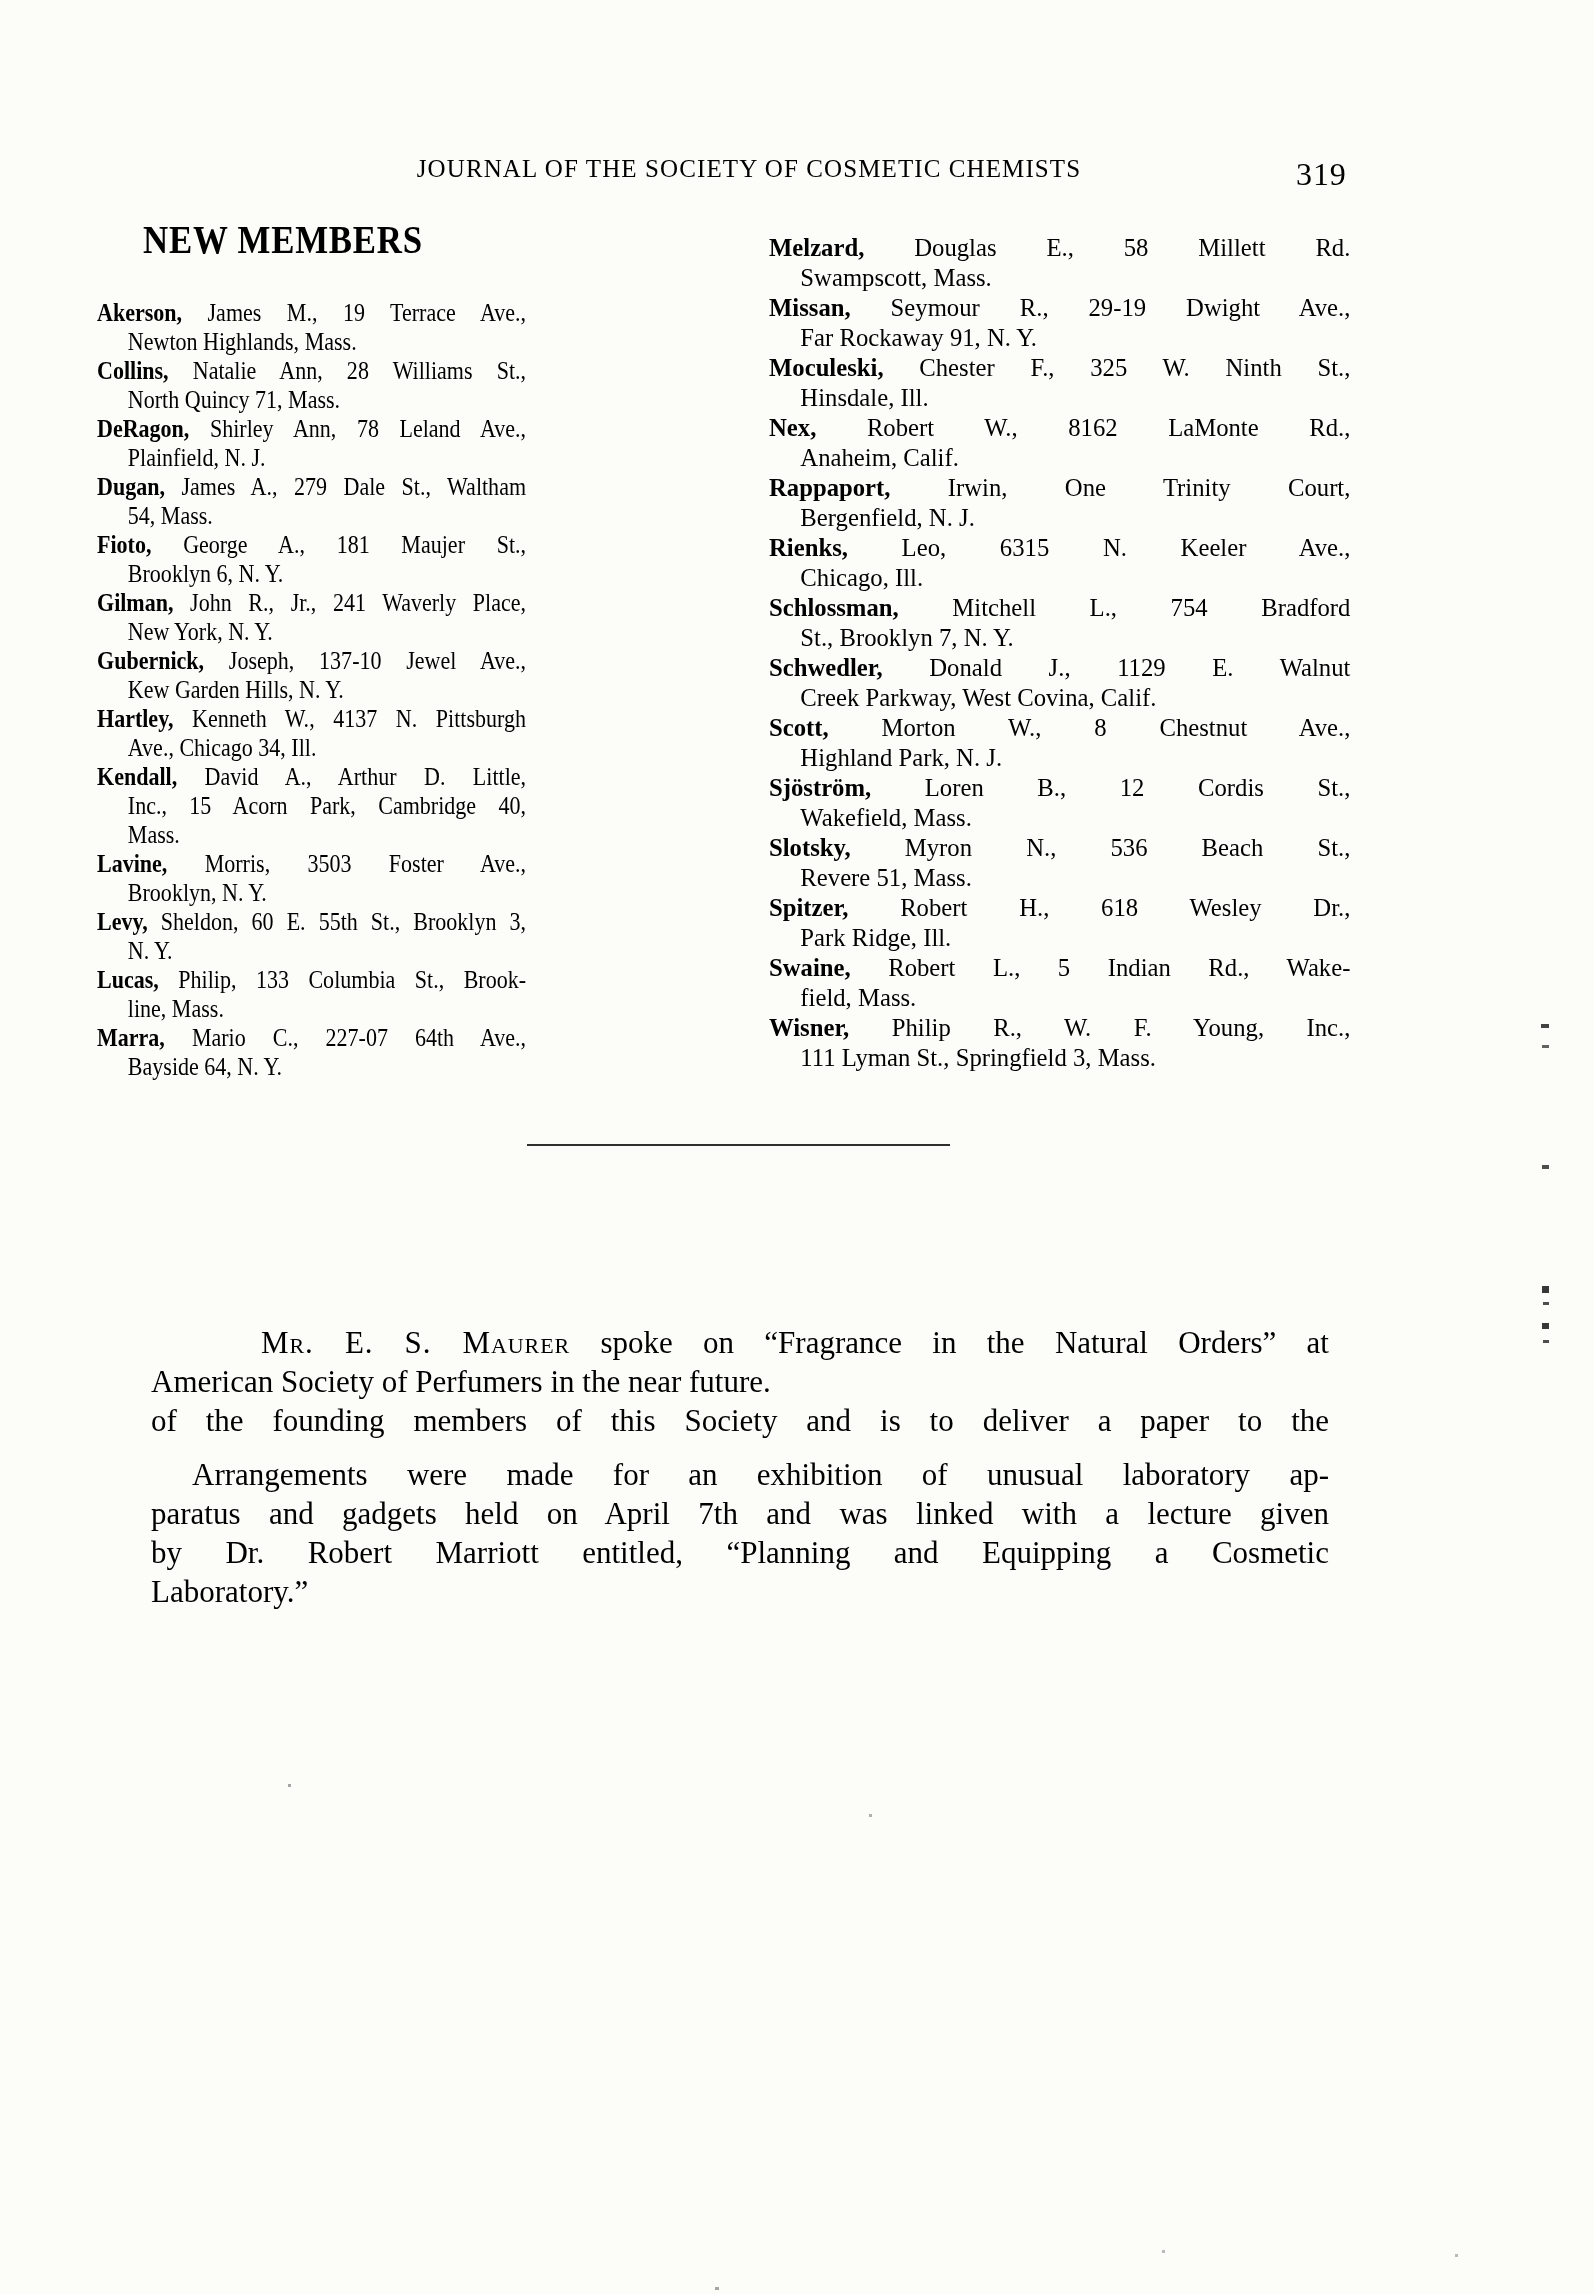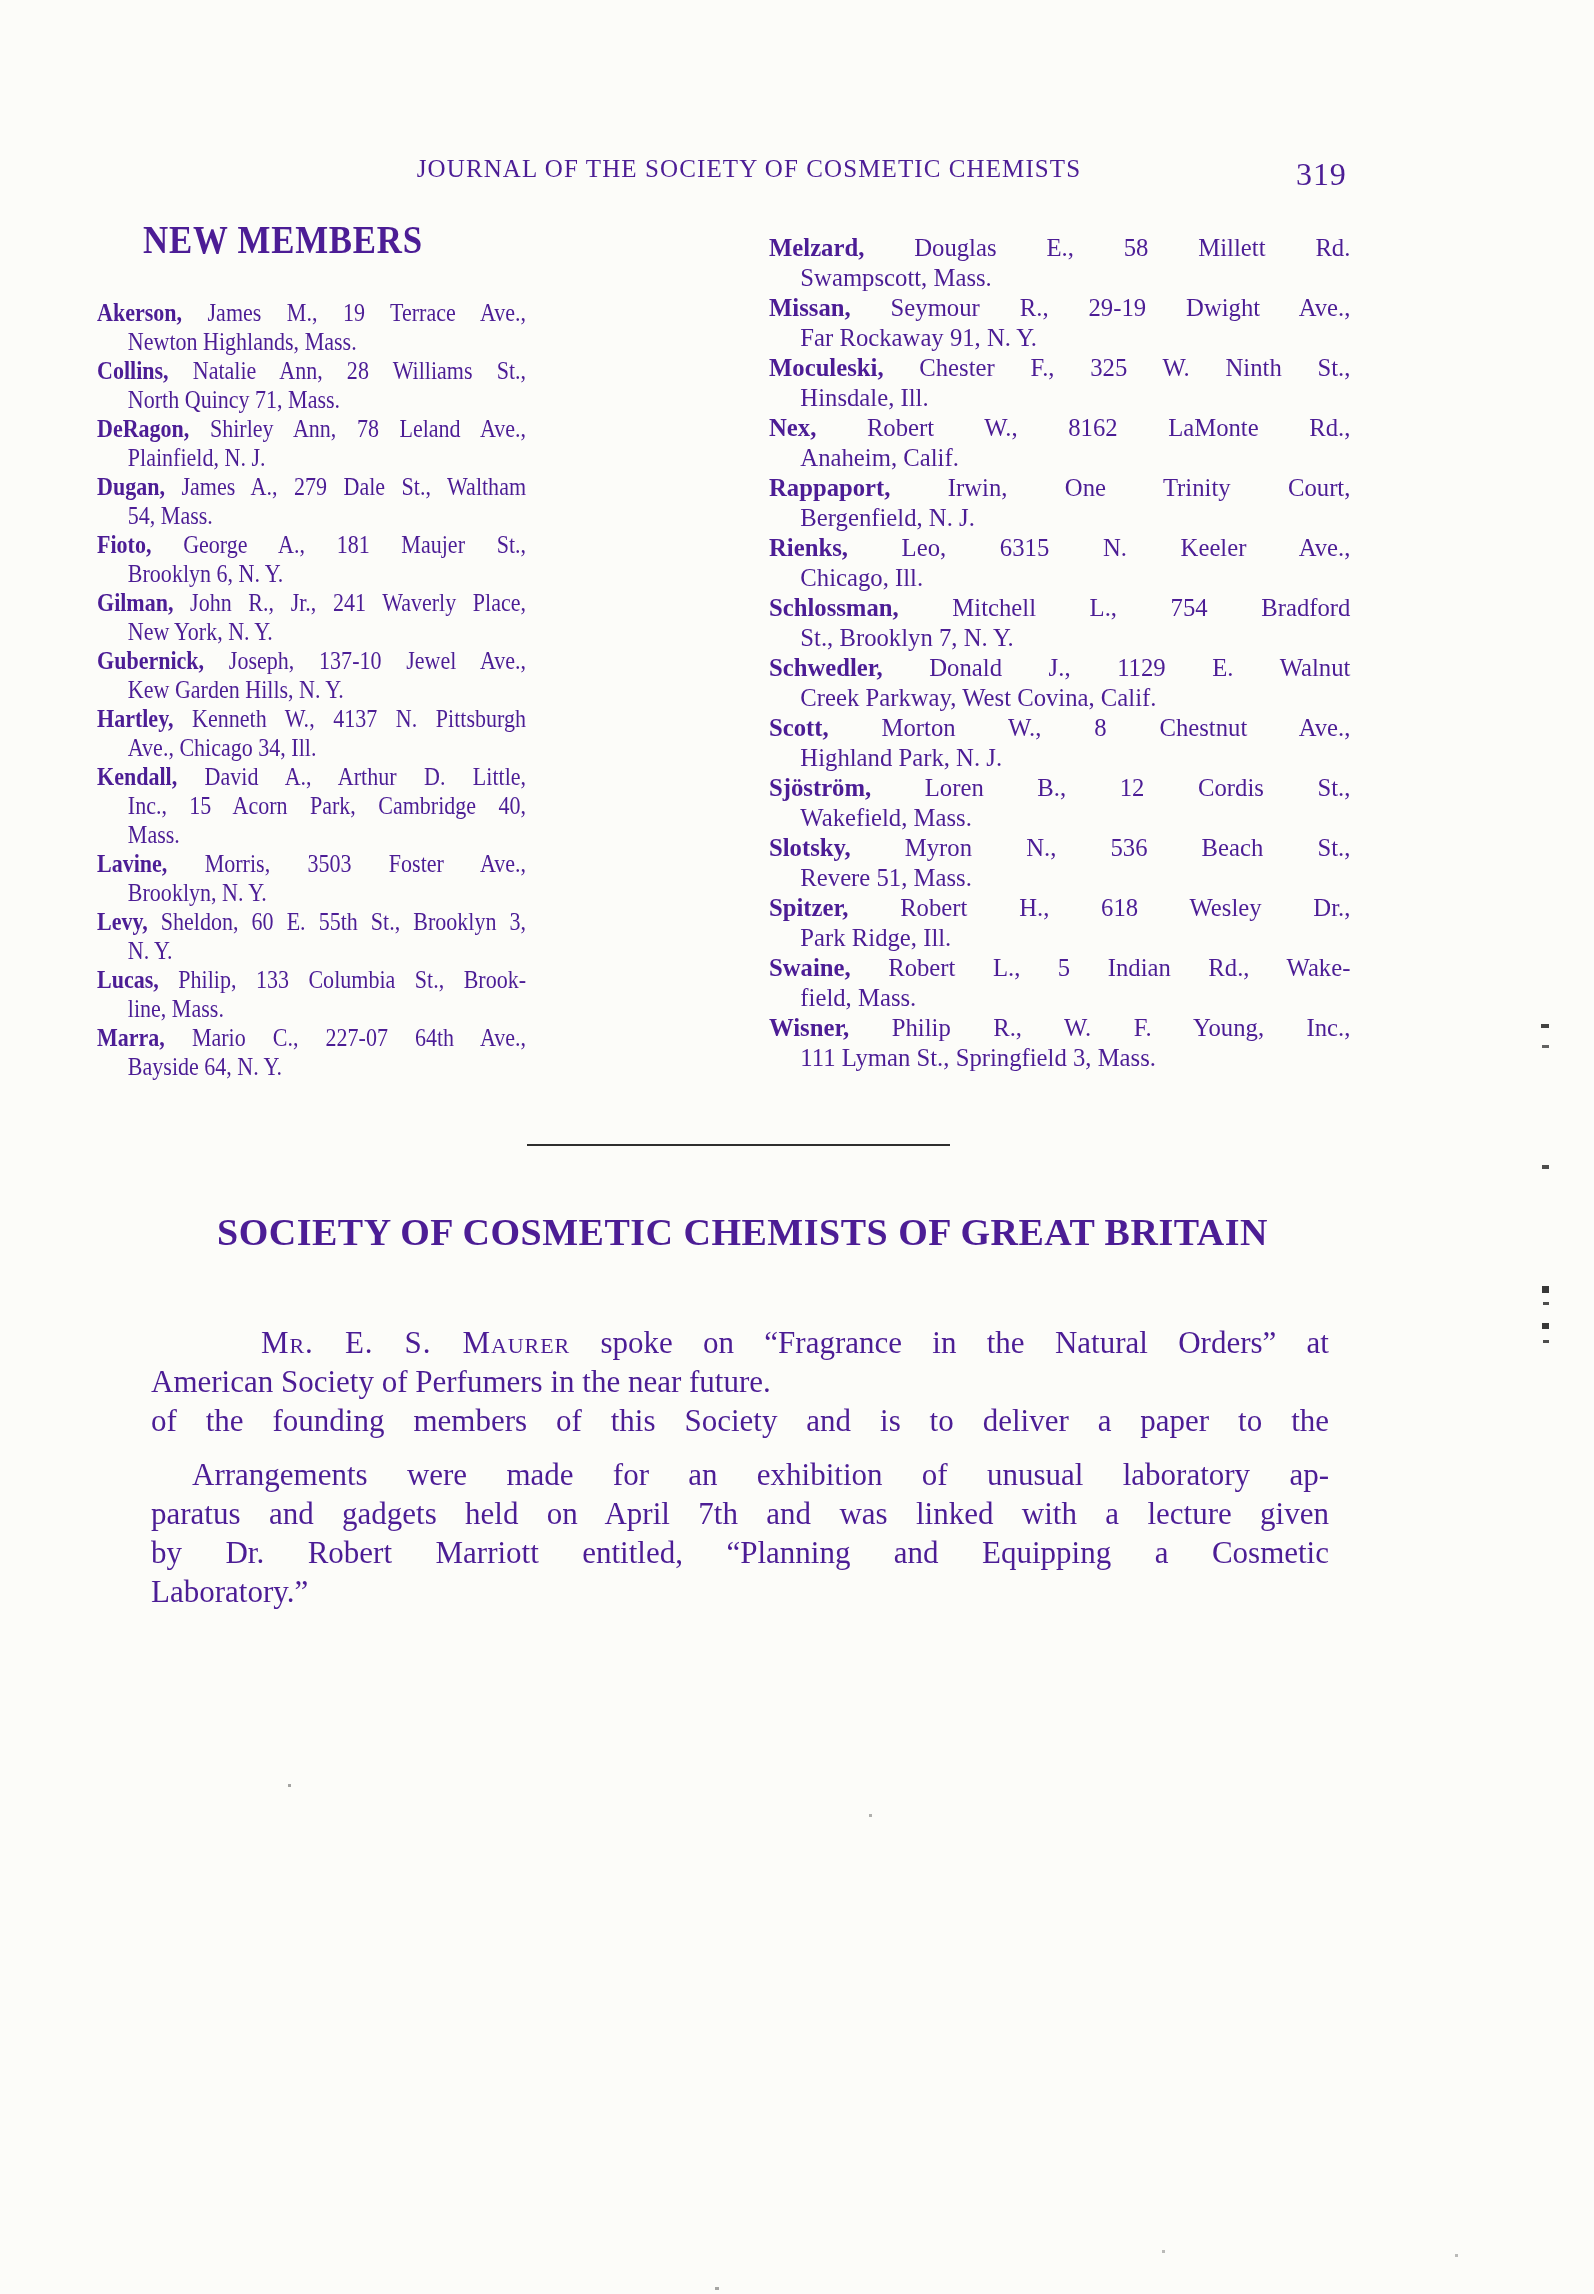--- a/index.html
+++ b/index.html
@@ -1,20 +1,20 @@
 <!DOCTYPE html>
 <html style="font-size:15px"><head>
 <meta charset="utf-8">
 <style>
   html,body{margin:0;padding:0;}
   body{width:1595px;height:2295px;background:#fcfcf9;overflow:hidden;}
   .page{
     position:relative;width:1595px;height:2295px;
     font-family:"Liberation Serif","DejaVu Serif",serif;
-    color:#4c1d95;
+    color:#000000;
   }
   .running-head{
     position:absolute;top:155px;left:93px;width:1312px;
     text-align:center;font-size:25px;letter-spacing:1.1px;
     white-space:nowrap;
   }
   .page-num{
     position:absolute;top:156px;left:1296px;font-size:32px;letter-spacing:0.9px;
   }
   .nm-title{
@@ -177,21 +177,20 @@
         <div class="mline cont last">field, Mass.</div>
       </div>
       <div>
         <div class="mline"><span class="mname">Wisner,</span> Philip R., W. F. Young, Inc.,</div>
         <div class="mline cont last">111 Lyman St., Springfield 3, Mass.</div>
       </div>
     </div>
 
   <div class="divider"></div>
 
-  <div class="gb-title">SOCIETY OF COSMETIC CHEMISTS OF GREAT BRITAIN</div>
 
   <div class="gb-paras">
       <div class="para">
         <div class="pline" style="padding-left: 110px;"><span class="sc">Mr. E. S. Maurer</span> spoke on “Fragrance in the Natural Orders” at</div>
         <div class="pline plast">American Society of Perfumers in the near future.</div>
         <div class="pline">of the founding members of this Society and is to deliver a paper to the</div>
       </div>
       <div class="para">
         <div class="pline" style="padding-left: 41px;">Arrangements were made for an exhibition of unusual laboratory ap-</div>
         <div class="pline">paratus and gadgets held on April 7th and was linked with a lecture given</div>

